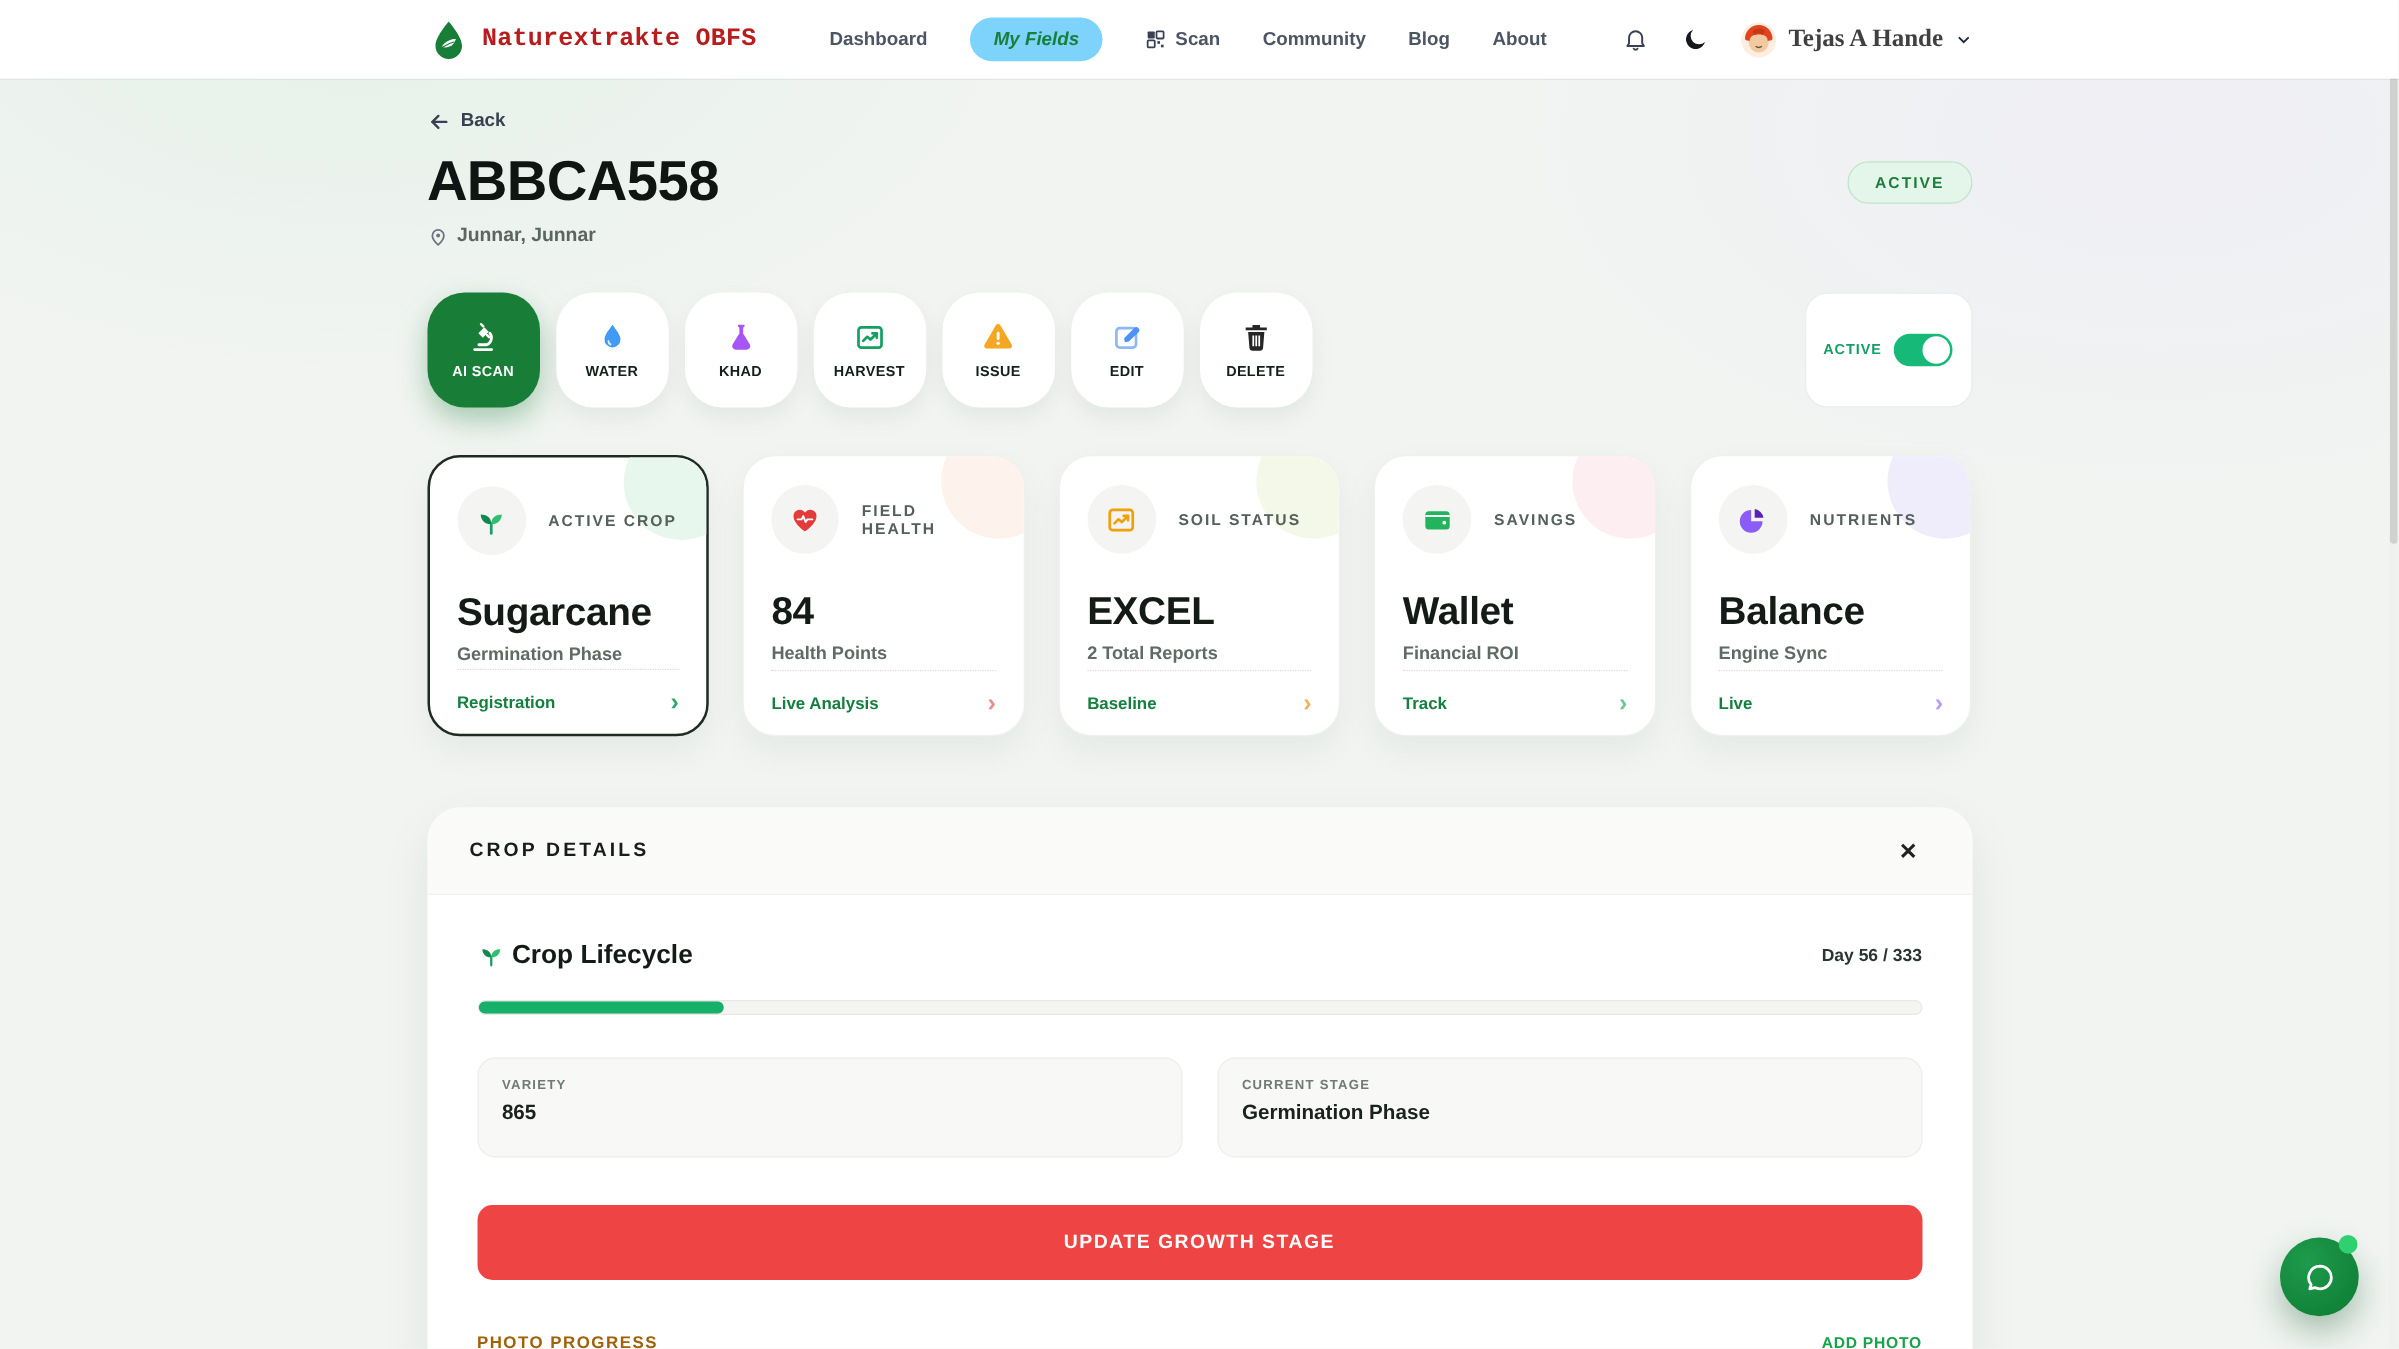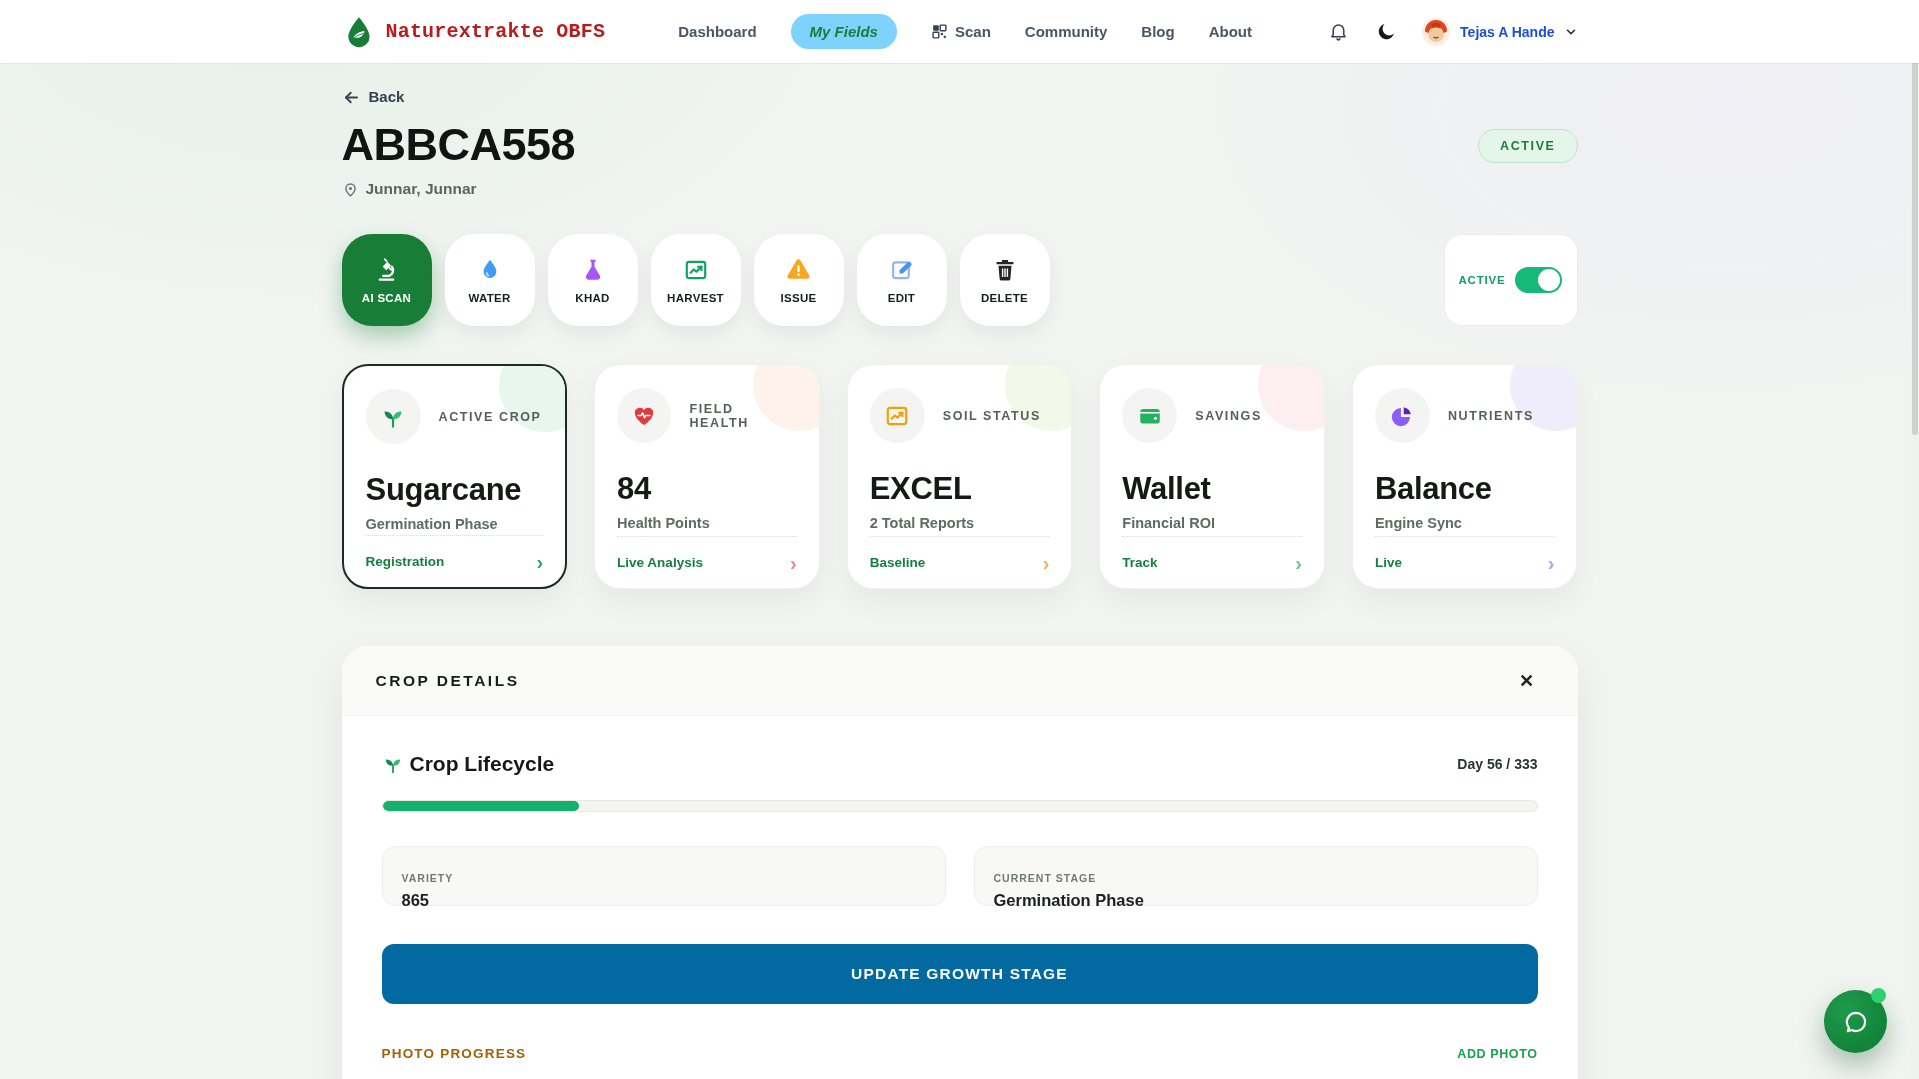--- a/index.html
+++ b/index.html
@@ -19,21 +19,21 @@
   .navbar { height:63px; background:#ffffff; box-shadow:0 1px 0 rgba(0,0,0,.05); position:relative; z-index:5; }
   .navbar .container { height:100%; display:flex; align-items:center; justify-content:space-between; }
   .brand { display:flex; align-items:center; gap:10px; cursor:pointer; }
   .brand-name { font-size:20px; font-weight:800; color:#b91c1c; letter-spacing:.2px;font-family:Liberation Mono, monospace; }
   .nav-links { display:flex; align-items:center; gap:34px; }
   .nav-link { font-size:15px; color:#4b5563; font-weight:600; cursor:pointer; display:flex; align-items:center; gap:7px; }
   .nav-link.active { background:#7dd3fc; color:#157f3c; padding:9px 19px; border-radius:999px;font-style:italic; }
   .nav-right { display:flex; align-items:center; gap:22px; }
   .icon-btn { width:26px; height:26px; display:flex; align-items:center; justify-content:center; cursor:pointer; }
   .user-chip { display:flex; align-items:center; gap:9px; cursor:pointer; }
-  .user-name { font-size:14px; font-weight:700; color:#1d4ed8; }
+  .user-name { font-size:20px; font-weight:700; color:#404040;font-family:Liberation Serif, serif; }
 
   
   .back-row { margin-top:25px; display:flex; gap:8px; cursor:pointer; width:max-content; }
   .back-label { font-size:15px; font-weight:700; color:#374151; }
   .title-row { display:flex; justify-content:space-between; align-items:flex-start; }
   .page-title { margin-top:12px; font-size:45px; font-weight:800; letter-spacing:-.5px; color:#101413; }
   .loc-row { margin-top:9px; display:flex; align-items:center; gap:7px; }
   .loc-text { font-size:15.5px; font-weight:600; color:#5b6660; }
   .status-badge { margin-top:22px; background:#e4f5ea; border:1px solid #bfe3cc; color:#1a7d3a;
     font-size:12.5px; font-weight:800; letter-spacing:1.6px; padding:9px 21px; border-radius:999px; }
@@ -77,24 +77,24 @@
   .panel-close { width:34px; height:34px; border-radius:50%; display:flex; align-items:center; justify-content:center;
     cursor:pointer; color:#222; font-size:18px; font-weight:700; }
   .panel-body { padding:36px 40px 0; }
   .life-row { display:flex; align-items:center; justify-content:space-between; }
   .life-left { display:flex; align-items:center; gap:6px; }
   .life-title { font-size:21px; font-weight:800; color:#141a16; }
   .life-day { font-size:14px; font-weight:800; color:#2a3430; }
   .progress { margin-top:24px; height:12px; border-radius:6px; background:#f4f4f1; border:1px solid #e8e8e4; overflow:hidden; }
   .progress-fill { height:100%; border-radius:6px; background:#16b06a; }
   .fields-row { margin-top:34px; display:flex; gap:28px; }
-  .field-box { flex:1; height:60px; background:#f8f8f6; border:1px solid #ececE8; border-radius:14px; padding:25px 19px; cursor:text; }
+  .field-box { flex:1; height:80px; background:#f8f8f6; border:1px solid #ececE8; border-radius:14px; padding:15px 19px; cursor:text; }
   .field-label { font-size:10.5px; font-weight:800; letter-spacing:1px; color:#707a74; }
   .field-value { margin-top:7px; font-size:16.5px; font-weight:800; color:#1b211d; }
-  .update-btn { margin-top:38px; width:100%; height:60px; background:#0369a1; border:none; border-radius:12px; cursor:pointer;
+  .update-btn { margin-top:38px; width:100%; height:60px; background:#ef4444; border:none; border-radius:12px; cursor:pointer;
     color:#ffffff; font-family:"Liberation Sans",sans-serif; font-size:15.5px; font-weight:800; letter-spacing:1.2px; }
   .photo-row { margin-top:42px; display:flex; align-items:center; justify-content:space-between; }
   .photo-label { font-size:13.5px; font-weight:800; letter-spacing:1.2px; color:#a16207; }
   .add-photo { font-size:12.5px; font-weight:800; letter-spacing:.6px; color:#16a34a; cursor:pointer; }
 
   
   .chat-fab { position:absolute; right:32px; bottom:26px; width:63px; height:63px; border-radius:50%;
     background:radial-gradient(circle at 35% 30%, #1d9b4b, #0e7a33); box-shadow:0 12px 26px rgba(16,90,40,.35);
     display:flex; align-items:center; justify-content:center; cursor:pointer; }
   .chat-dot { position:absolute; top:-2px; right:1px; width:15px; height:15px; border-radius:50%; background:#2fd06f; }

